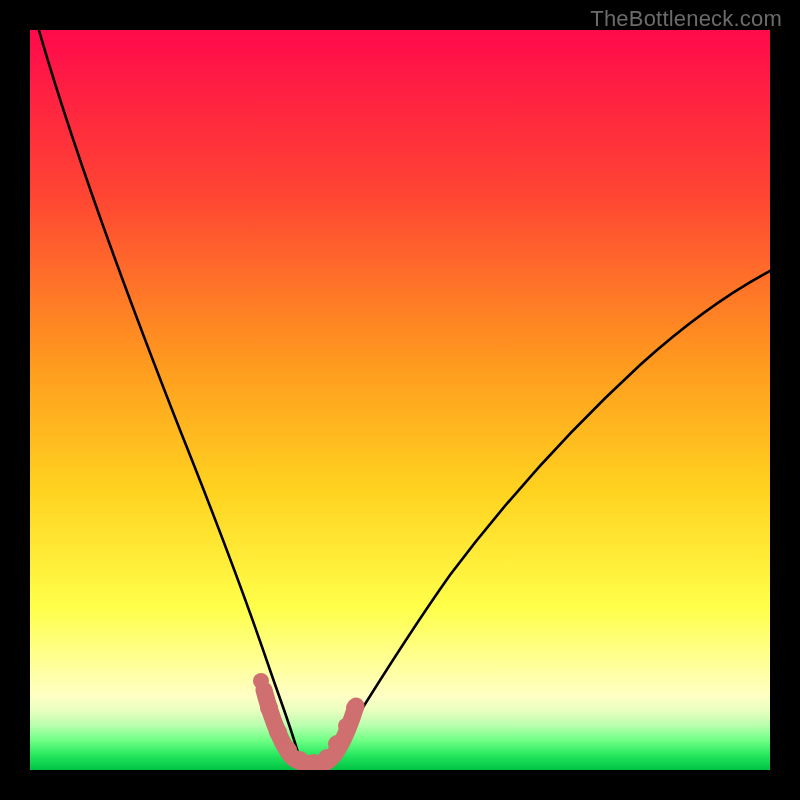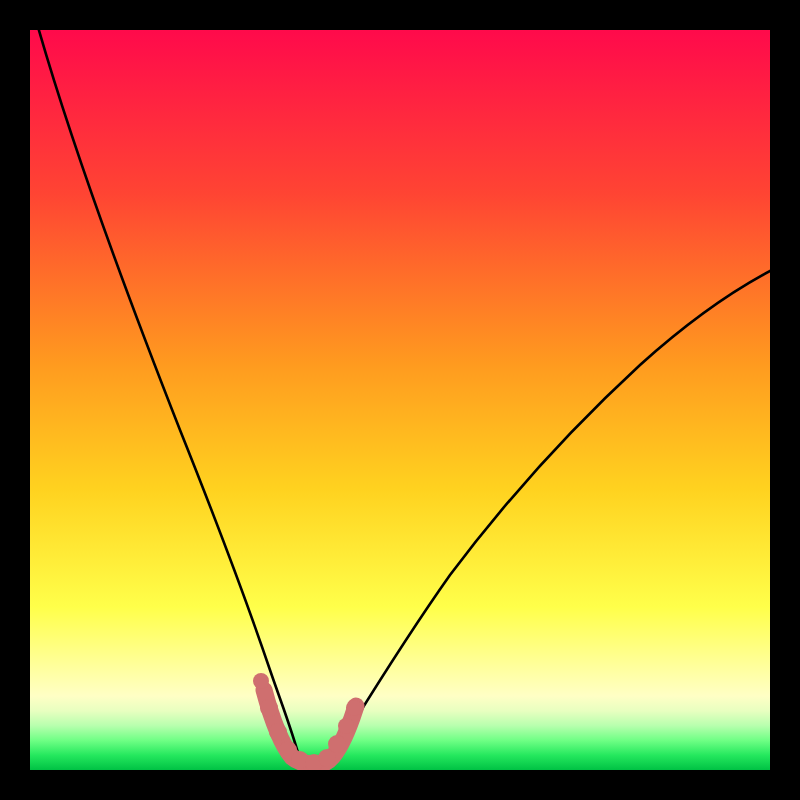--- a/index.html
+++ b/index.html
@@ -46,20 +46,21 @@
     left: 0; top: 0;
     width: 100%;
     height: 100%;
   }
 </style>
 </head>
 <body>
 
 <div class="frame">
 
+  <div class="attribution">TheBottleneck.com</div>
 
   <div class="plot-area">
 
     <svg class="gradient-bg" viewBox="0 0 740 740" preserveAspectRatio="none">
       <defs>
         <linearGradient id="bg" x1="0" y1="0" x2="0" y2="1">
           <stop offset="0%" stop-color="#ff0a4b"></stop>
           <stop offset="22%" stop-color="#ff4433"></stop>
           <stop offset="45%" stop-color="#ff9a1f"></stop>
           <stop offset="62%" stop-color="#ffd21f"></stop>

